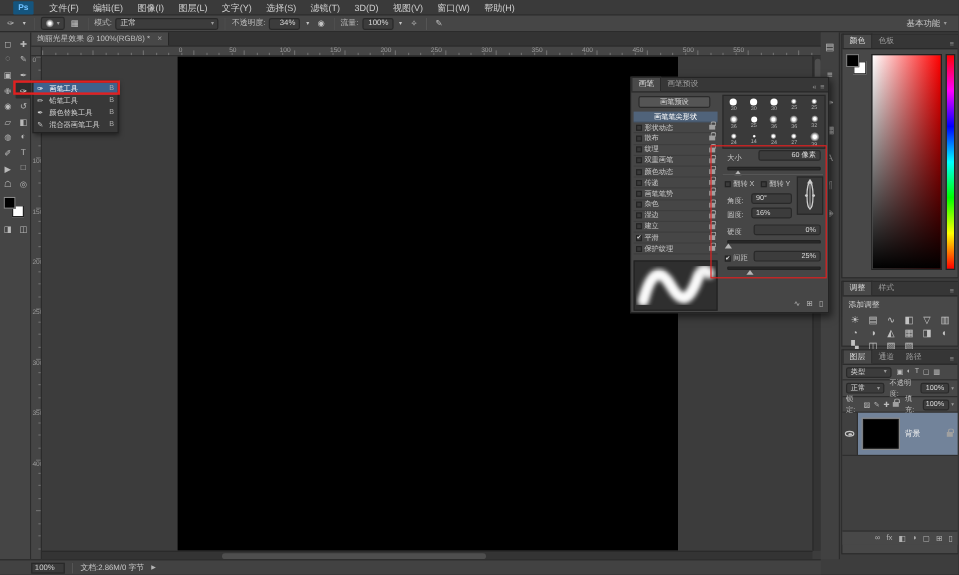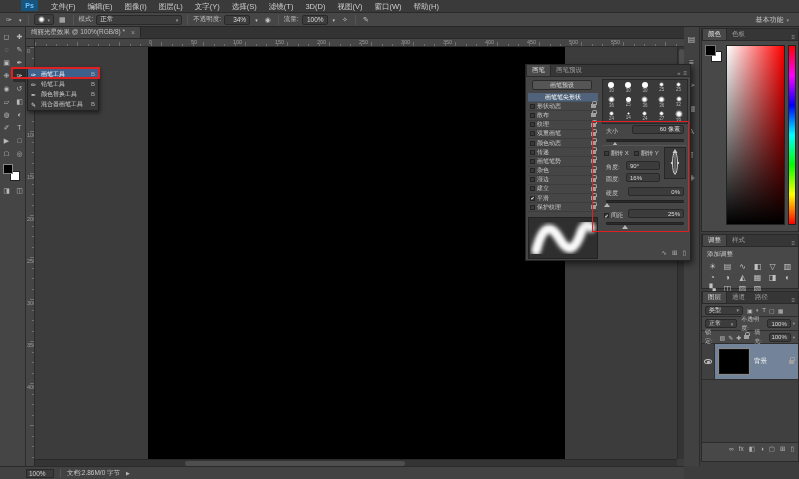--- a/index.html
+++ b/index.html
@@ -2,21 +2,21 @@
 <html><head>
 <meta charset="utf-8">
 <style>
   html,body{margin:0;padding:0;background:#2b2b2b;}
   *{box-sizing:border-box;}
   .app{position:relative;width:799px;height:479px;background:#3d3d3d;overflow:hidden;
        font-family:"Liberation Sans","DejaVu Sans",sans-serif;color:#c8c8c8;
        -webkit-user-select:none;user-select:none;}
   
   .menubar{position:absolute;left:0;top:0;width:799px;height:13px;background:#3a3a3a;
-           border-bottom:1px solid #2a2a2a;display:flex;padding-left:21px;}
+           border-bottom:1px solid #2a2a2a;display:flex;align-items:center;padding-left:11px;}
   .ps-logo{width:17px;height:11px;background:#15557e;color:#6fc1ff;font-size:7px;font-weight:bold;
            display:flex;align-items:center;justify-content:center;border-radius:1px;margin-right:7px;}
   .menu-item{font-size:7.5px;color:#cfcfcf;padding:0 6px;line-height:13px;white-space:nowrap;}
   
   .optionsbar{position:absolute;left:0;top:13px;width:799px;height:14px;background:#464646;
               border-bottom:1px solid #262626;display:flex;align-items:center;font-size:6.5px;padding:0 4px;gap:3px;}
   .ob-sep{width:1px;height:10px;background:#303030;border-right:1px solid #555;margin:0 2px;}
   .ob-icon{font-size:7px;color:#c3c3c3;padding:0 2px;}
   .chip{display:flex;align-items:center;gap:2px;background:#3e3e3e;border:1px solid #2a2a2a;border-radius:2px;height:11px;padding:0 3px;}
   .dd{display:flex;align-items:center;justify-content:space-between;background:#3c3c3c;border:1px solid #292929;

